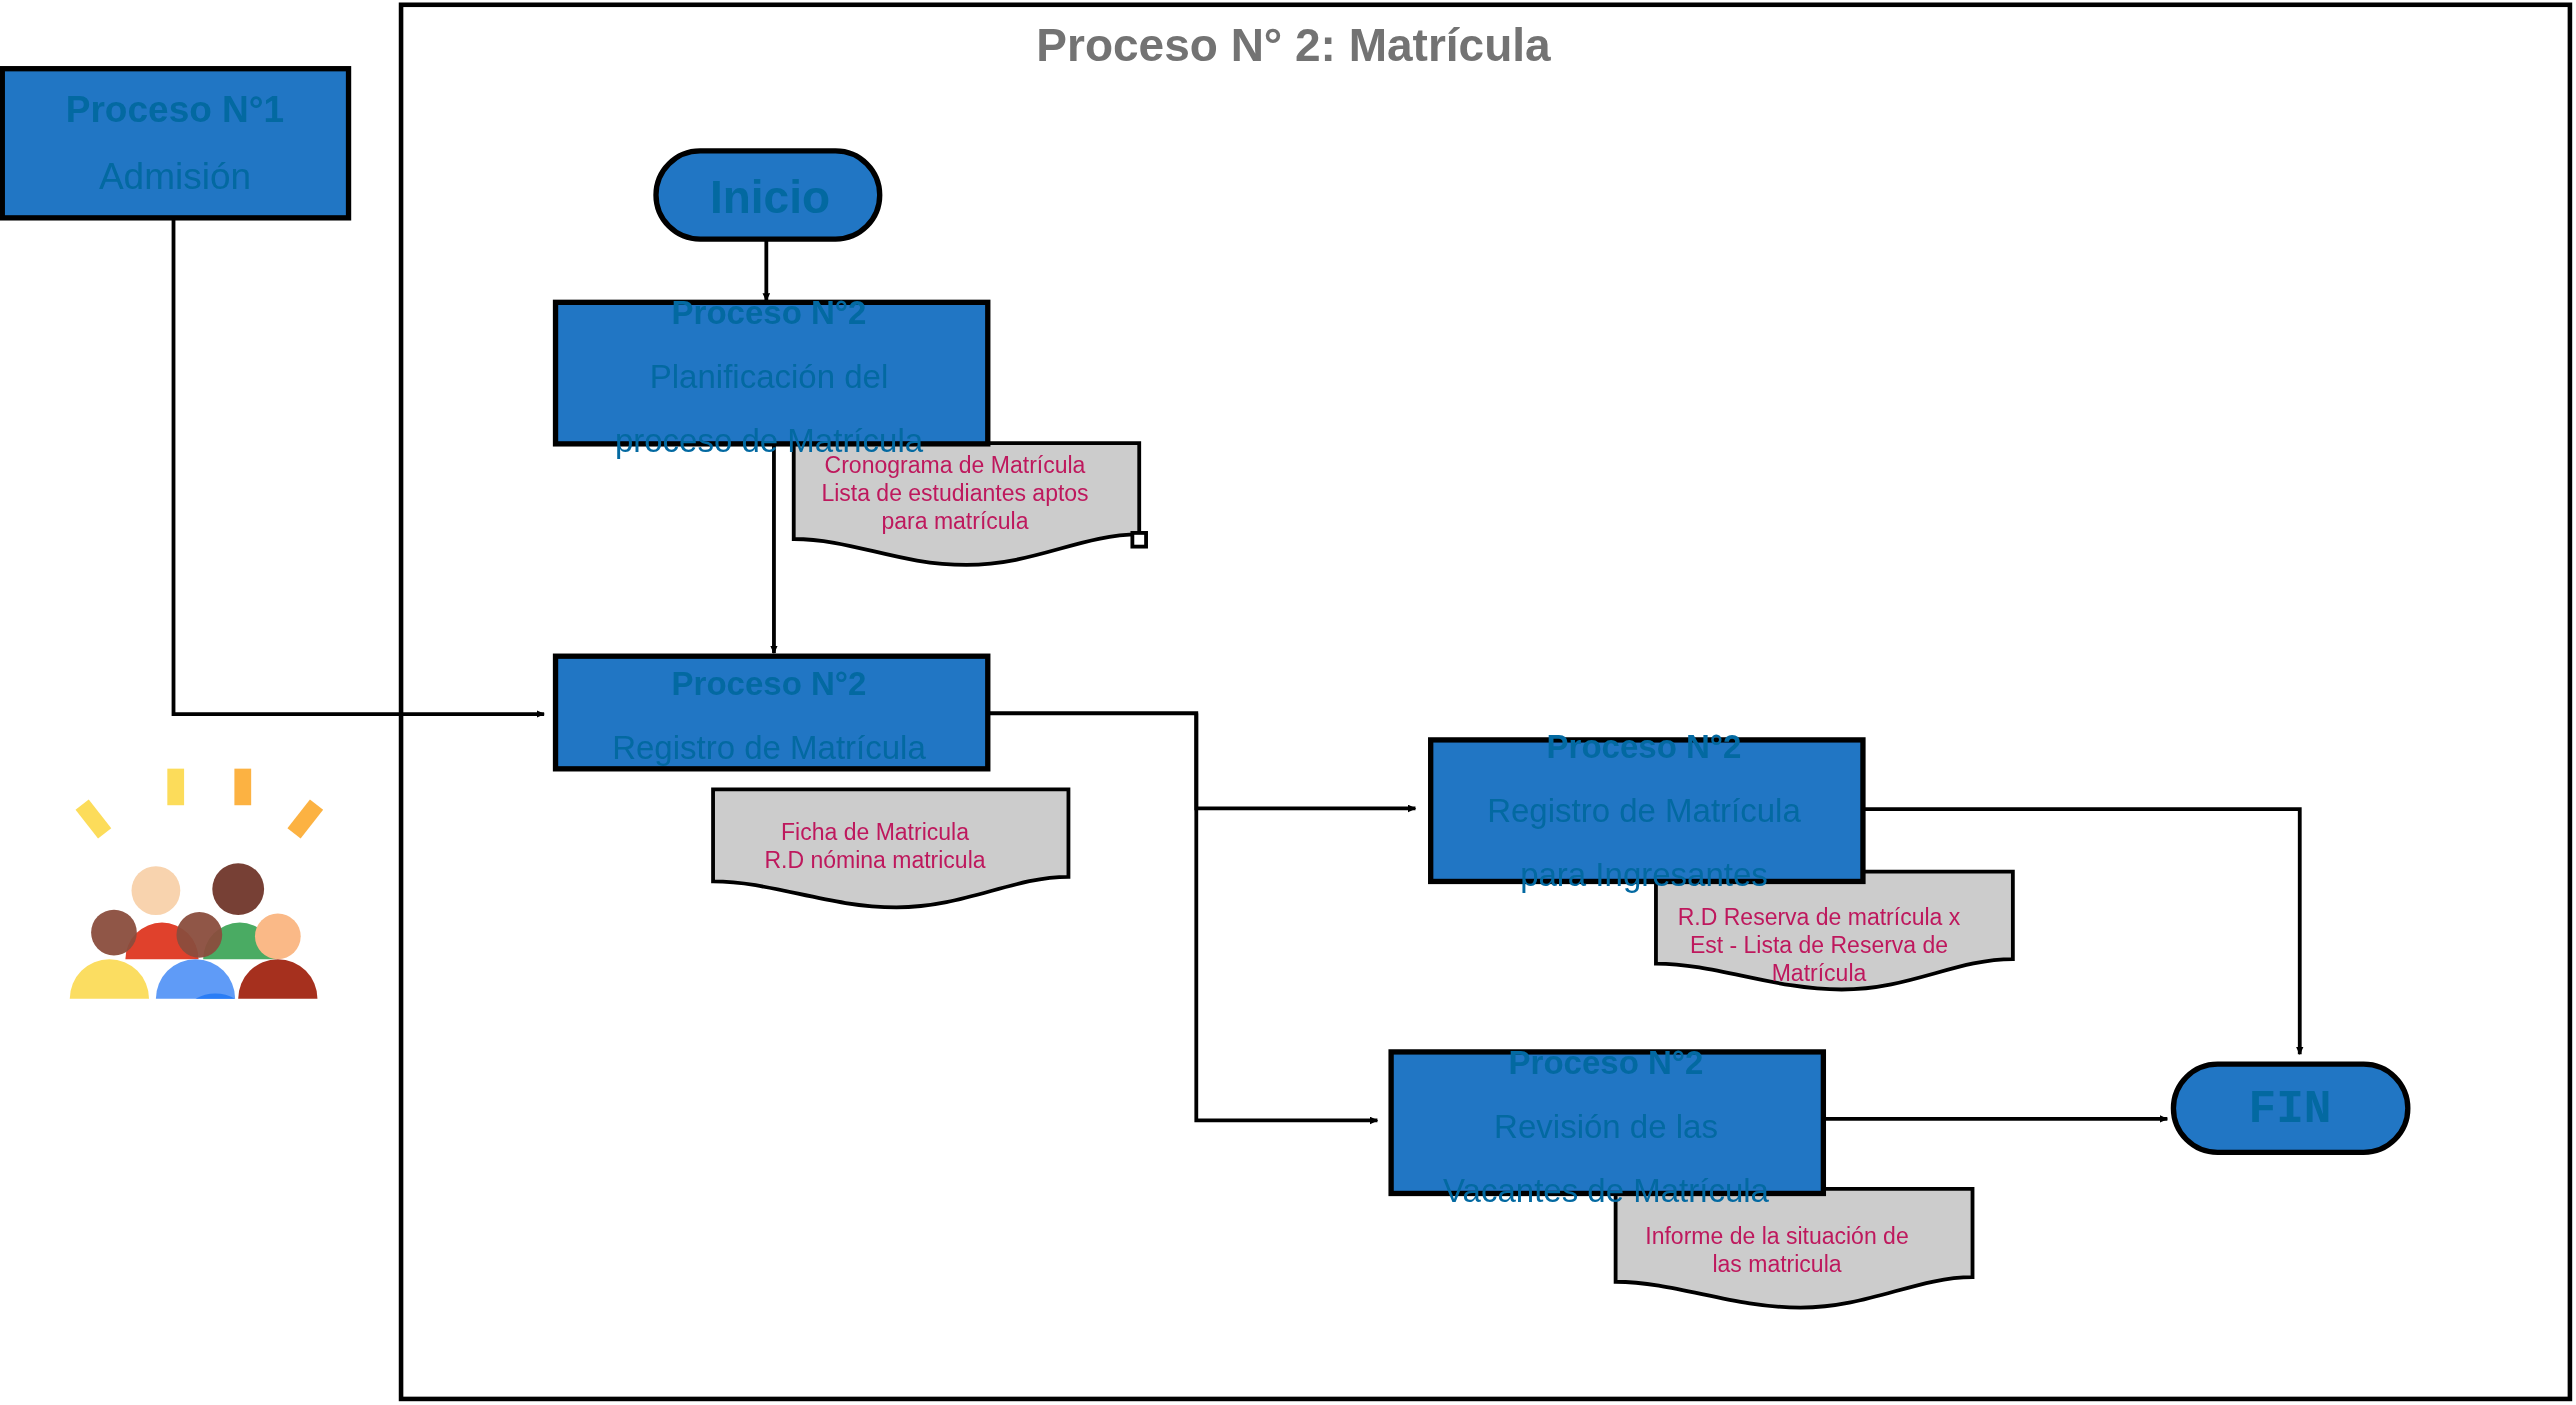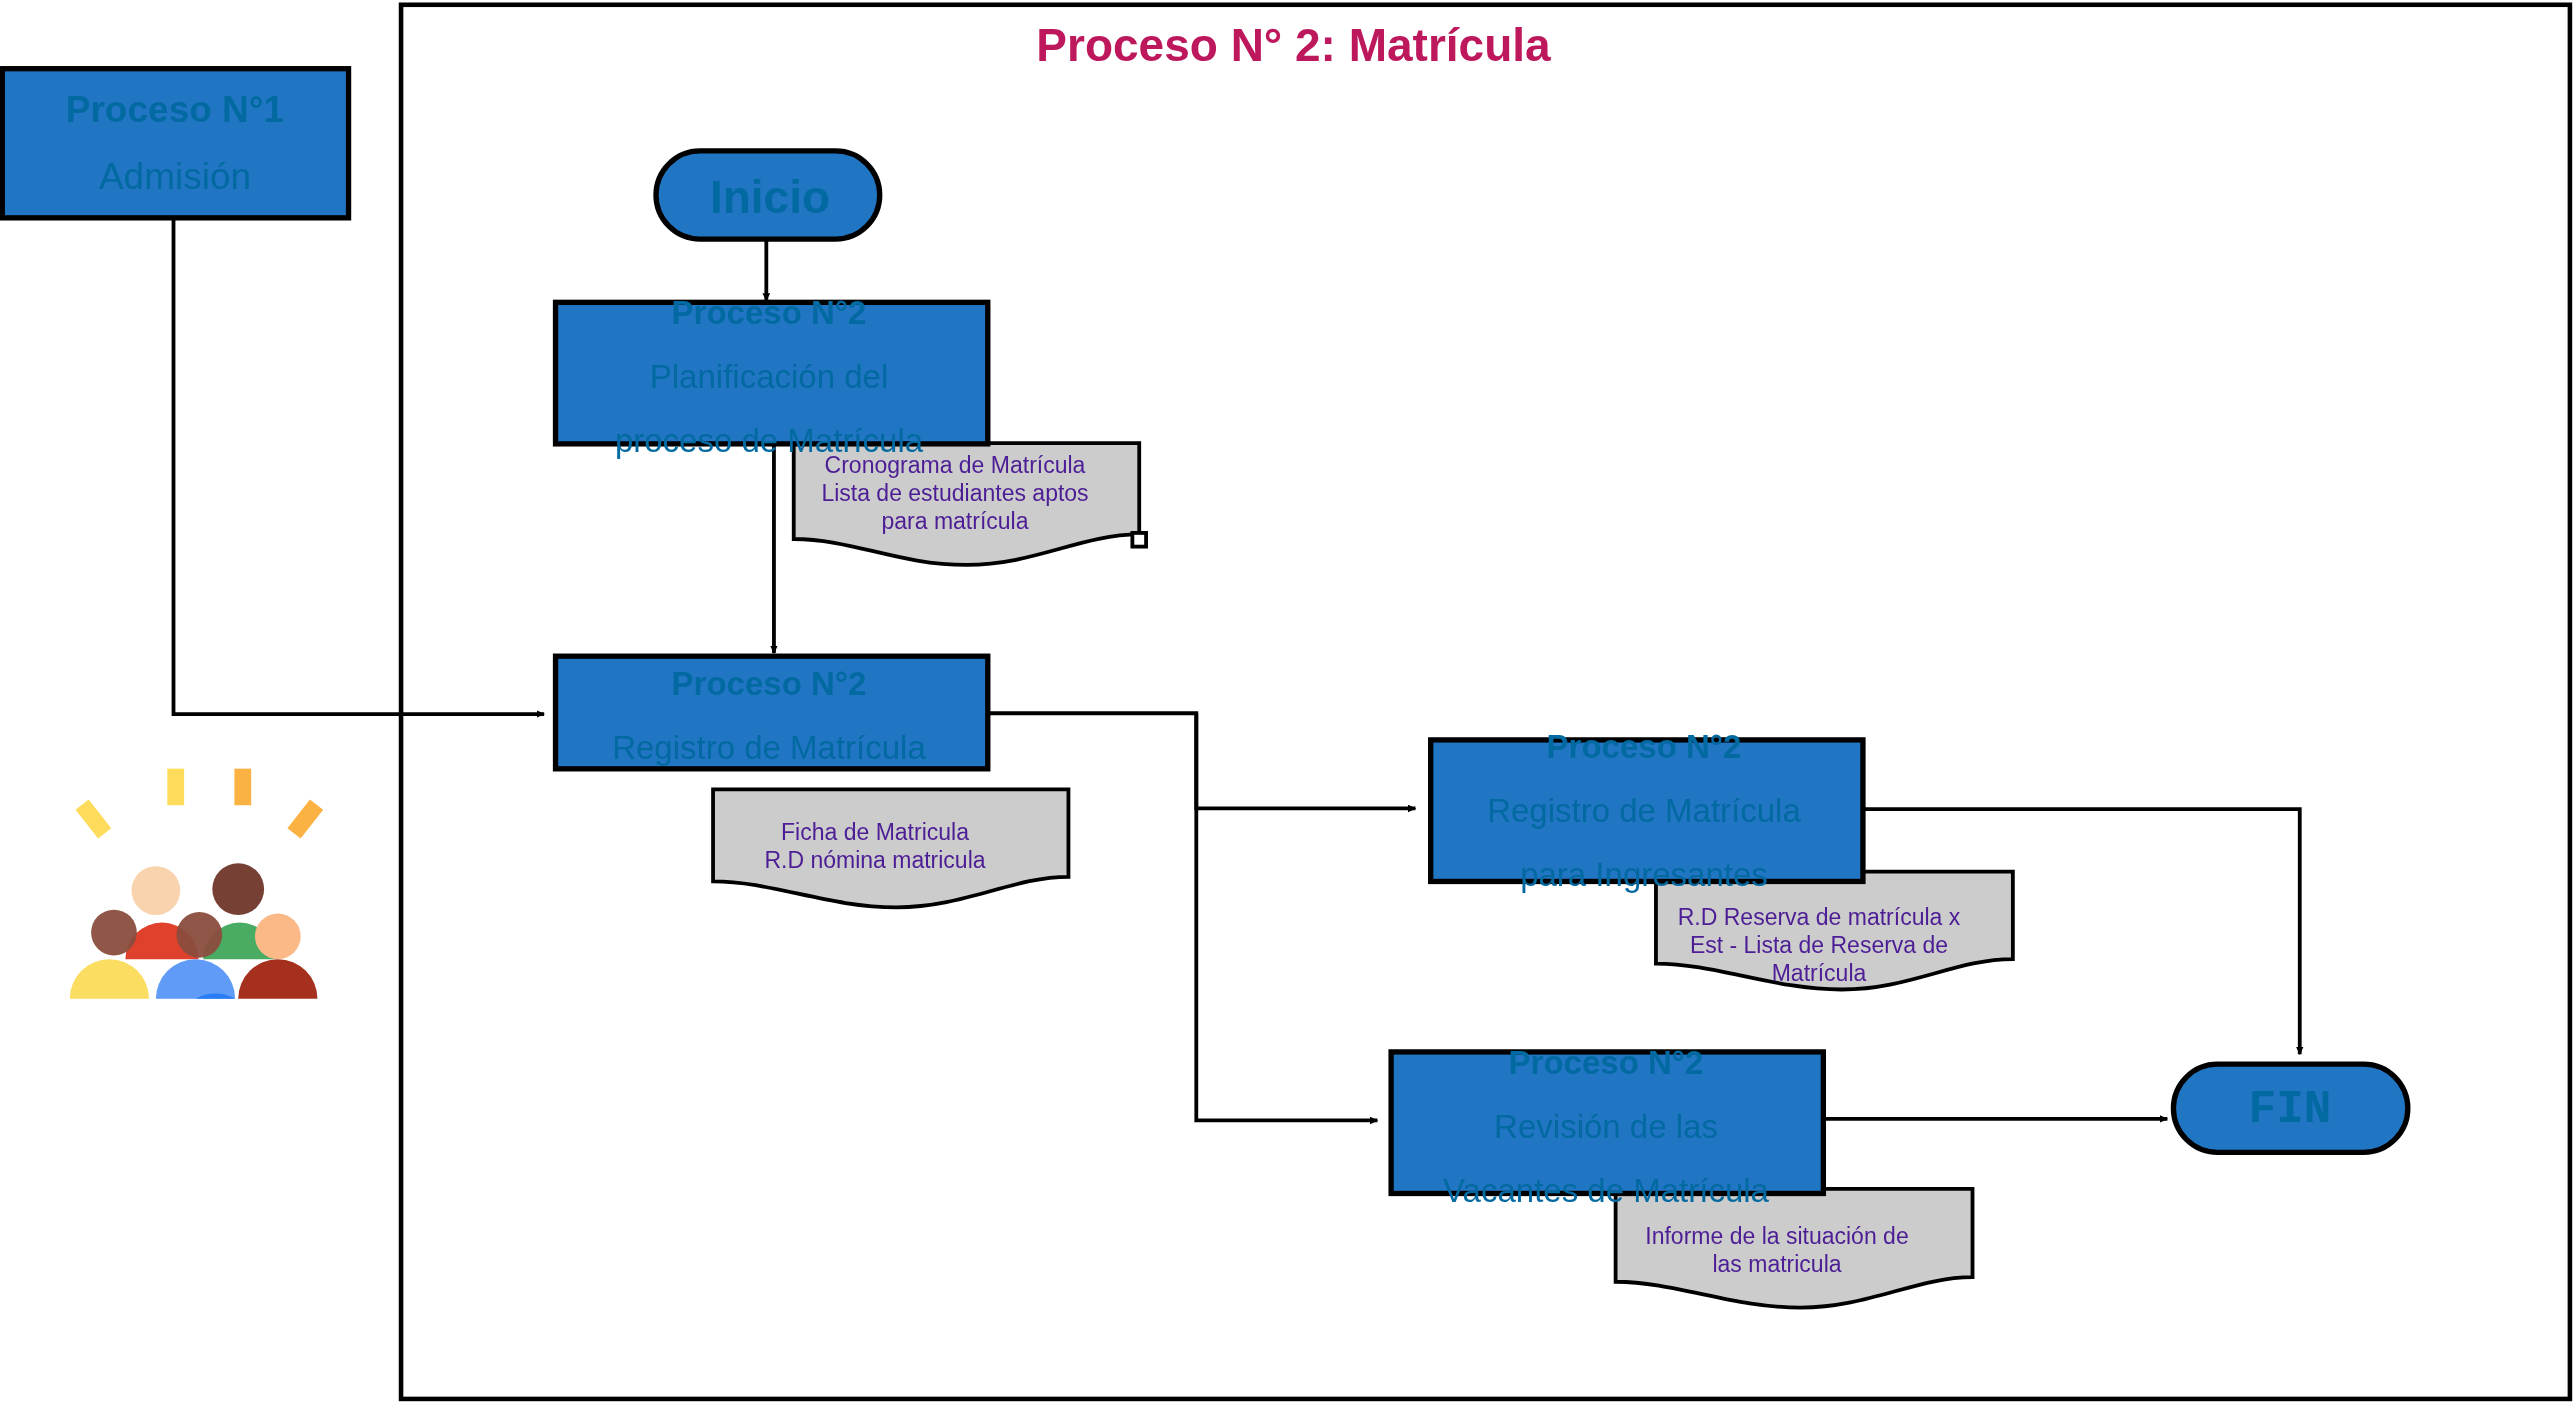--- a/index.html
+++ b/index.html
@@ -44,30 +44,30 @@
     font-weight: normal;
     margin-top: 20px;
   }
   .doc-label {
     position: absolute;
     display: flex;
     flex-direction: column;
     align-items: center;
     justify-content: flex-start;
     text-align: center;
-    color: #4c1d95;
+    color: #be185d;
     pointer-events: none;
   }
   #title {
     position: absolute;
     left: 913px;
     top: 18px;
     width: 761px;
     text-align: center;
-    color: #be185d;
+    color: #737373;
     font-size: 46px;
     font-weight: bold;
     letter-spacing: 0px;
   }
   
   #lbl-admision { left: 0px;    top: 70px;  width: 350px;  height: 146px; font-size: 37px; line-height: 47px; }
   #lbl-inicio   { left: 656px;  top: 152px; width: 228px;  height: 91px; font-size: 46px; line-height: 53px; }
   #lbl-plan     { left: 556px;  top: 304px; width: 426px;  height: 145px; font-size: 33px; line-height: 44px; }
   #lbl-registro { left: 556px;  top: 662px; width: 426px;  height: 107px; font-size: 33px; line-height: 44px; }
   #lbl-ingres   { left: 1431px; top: 738px; width: 426px;  height: 145px; font-size: 33px; line-height: 44px; }

